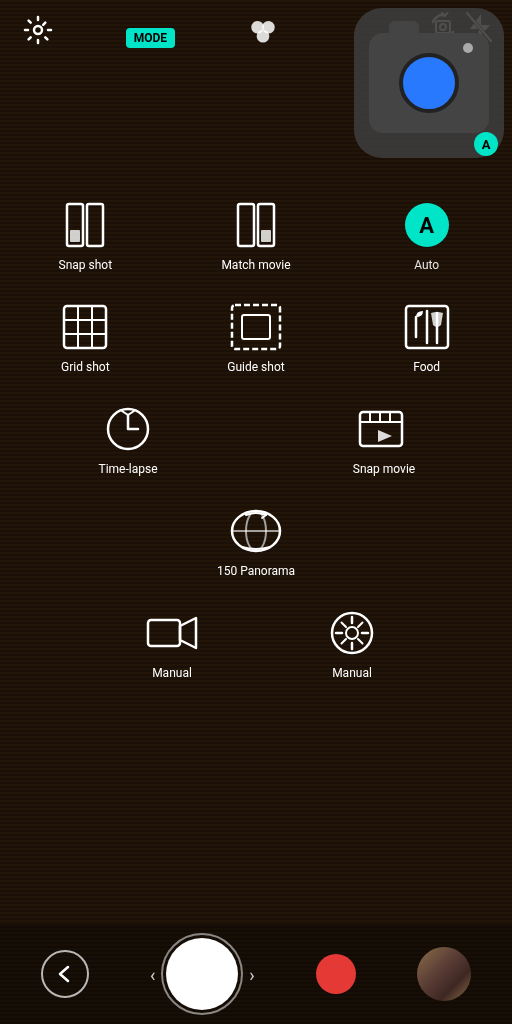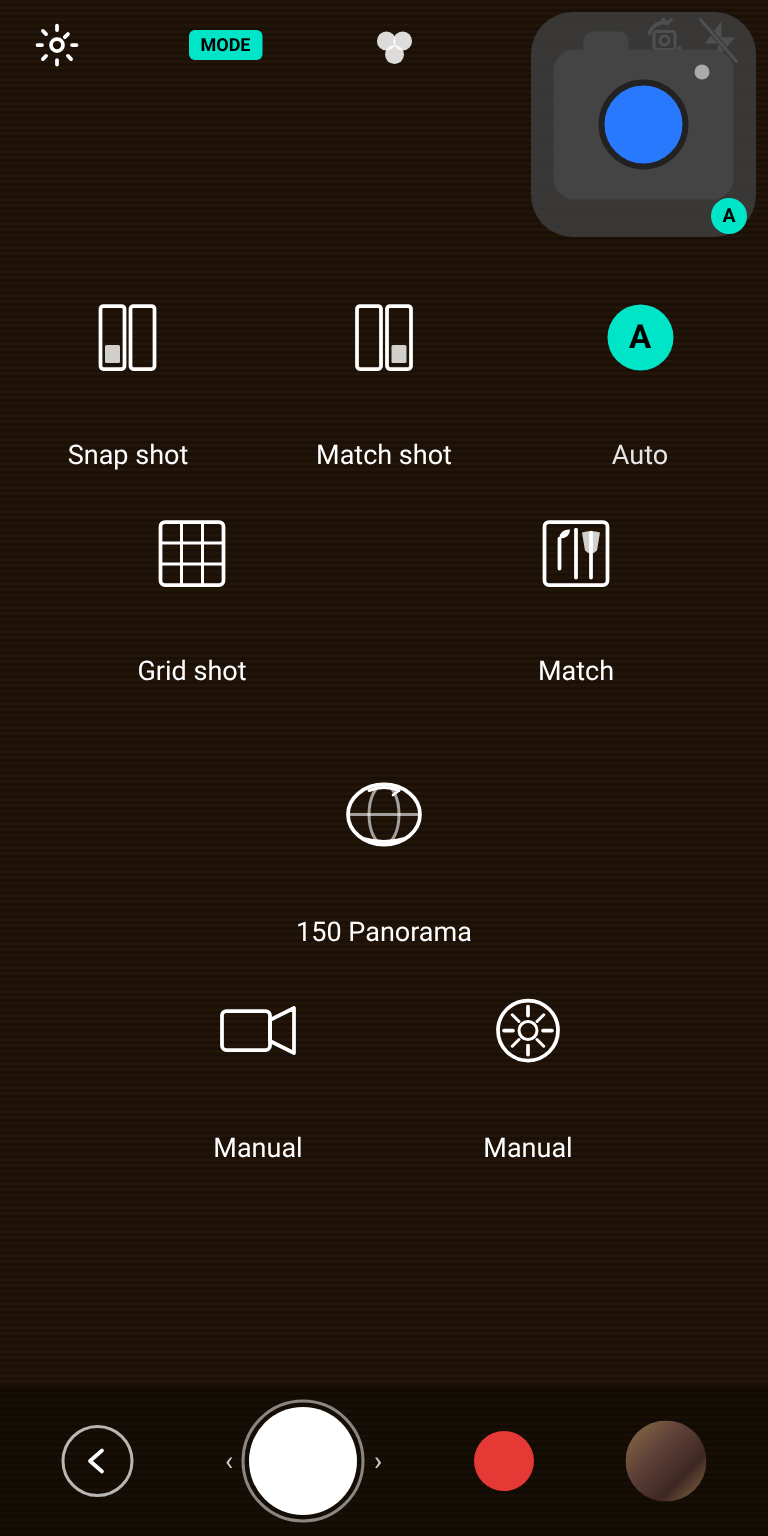--- a/index.html
+++ b/index.html
@@ -16,21 +16,21 @@
       );
       font-family: 'Roboto', Arial, sans-serif;
       color: white;
       overflow: hidden;
       position: relative;
     }
 
     
     .top-bar {
       display: flex;
-      align-items: center;
+      align-items: flex-end;
       justify-content: space-between;
       padding: 12px 20px;
       position: relative;
     }
 
     .top-bar-icon {
       width: 36px;
       height: 36px;
       display: flex;
       align-items: center;
@@ -149,24 +149,23 @@
     .mode-icon {
       width: 60px;
       height: 50px;
       display: flex;
       align-items: center;
       justify-content: center;
       margin-bottom: 8px;
     }
 
     .mode-label {
-      font-size: 18px;
+      font-size: 12px;
       color: white;
       text-align: left;
-      margin-top: 35px;
     }
 
     .mode-label.active {
       color: #e5e5e5;
     }
 
     
     .bottom-bar {
       position: absolute;
       bottom: 0;
@@ -322,21 +321,21 @@
     </div>
 
     <div class="mode-item">
       <div class="mode-icon">
         <svg width="44" height="46" viewBox="0 0 44 46" fill="none">
           <rect x="4" y="2" width="16" height="42" rx="2" stroke="white" stroke-width="2.5"></rect>
           <rect x="24" y="2" width="16" height="42" rx="2" stroke="white" stroke-width="2.5"></rect>
           <rect x="27" y="28" width="10" height="12" rx="1" fill="white" opacity="0.8"></rect>
         </svg>
       </div>
-      <span class="mode-label">Match shot</span>
+      <span class="mode-label">Match movie</span>
     </div>
 
     <div class="mode-item">
       <div class="mode-icon" style="position:relative;">
         <div style="width:44px;height:44px;border-radius:50%;background:#00e5c8;display:flex;align-items:center;justify-content:center;">
           <span style="font-size:22px;font-weight:bold;color:#000;">A</span>
         </div>
       </div>
       <span class="mode-label active">Auto</span>
     </div>
@@ -349,39 +348,71 @@
           <rect x="3" y="3" width="42" height="42" rx="3" stroke="white" stroke-width="2.5"></rect>
           <line x1="17" y1="3" x2="17" y2="45" stroke="white" stroke-width="2"></line>
           <line x1="31" y1="3" x2="31" y2="45" stroke="white" stroke-width="2"></line>
           <line x1="3" y1="17" x2="45" y2="17" stroke="white" stroke-width="2"></line>
           <line x1="3" y1="31" x2="45" y2="31" stroke="white" stroke-width="2"></line>
         </svg>
       </div>
       <span class="mode-label">Grid shot</span>
     </div>
 
+    <div class="mode-item">
+      <div class="mode-icon">
+        <svg width="52" height="48" viewBox="0 0 52 48" fill="none">
+          <rect x="2" y="2" width="48" height="44" rx="3" stroke="white" stroke-width="2.5" stroke-dasharray="6 3"></rect>
+          <rect x="12" y="12" width="28" height="24" rx="2" stroke="white" stroke-width="2"></rect>
+        </svg>
+      </div>
+      <span class="mode-label">Guide shot</span>
+    </div>
 
     <div class="mode-item">
       <div class="mode-icon">
         <svg width="48" height="48" viewBox="0 0 48 48" fill="none">
           <rect x="3" y="3" width="42" height="42" rx="3" stroke="white" stroke-width="2.5"></rect>
           <line x1="13" y1="14" x2="13" y2="34" stroke="white" stroke-width="2.5" stroke-linecap="round"></line>
           <path d="M13 14 Q13 8 20 8 Q20 14 13 14" fill="white"></path>
           <line x1="24" y1="8" x2="24" y2="40" stroke="white" stroke-width="2.5" stroke-linecap="round"></line>
           <line x1="34" y1="10" x2="34" y2="40" stroke="white" stroke-width="2.5" stroke-linecap="round"></line>
           <path d="M28 10 Q34 8 40 10 L38 22 Q34 26 30 22 Z" fill="white" opacity="0.8"></path>
         </svg>
       </div>
-      <span class="mode-label">Match</span>
+      <span class="mode-label">Food</span>
     </div>
   </div>
 
   <div class="modes-row">
 
-
+    <div class="mode-item">
+      <div class="mode-icon">
+        <svg width="48" height="48" viewBox="0 0 48 48" fill="none">
+          <circle cx="24" cy="24" r="20" stroke="white" stroke-width="2.5"></circle>
+          <path d="M24 10 L24 24 L34 24" stroke="white" stroke-width="2.5" stroke-linecap="round" stroke-linejoin="round"></path>
+          <path d="M18 6 L24 10 L30 6" stroke="white" stroke-width="2" stroke-linecap="round" stroke-linejoin="round" fill="none"></path>
+        </svg>
+      </div>
+      <span class="mode-label">Time-lapse</span>
+    </div>
+
+    <div class="mode-item">
+      <div class="mode-icon">
+        <svg width="52" height="42" viewBox="0 0 52 42" fill="none">
+          <rect x="2" y="4" width="42" height="34" rx="3" stroke="white" stroke-width="2.5"></rect>
+          <line x1="2" y1="14" x2="44" y2="14" stroke="white" stroke-width="2"></line>
+          <line x1="12" y1="4" x2="12" y2="14" stroke="white" stroke-width="2"></line>
+          <line x1="22" y1="4" x2="22" y2="14" stroke="white" stroke-width="2"></line>
+          <line x1="32" y1="4" x2="32" y2="14" stroke="white" stroke-width="2"></line>
+          <polygon points="20,22 20,34 34,28" fill="white" opacity="0.85"></polygon>
+        </svg>
+      </div>
+      <span class="mode-label">Snap movie</span>
+    </div>
   </div>
 
   <div class="modes-row">
 
     <div class="mode-item">
       <div class="mode-icon">
         <svg width="56" height="48" viewBox="0 0 56 48" fill="none">
           <ellipse cx="28" cy="24" rx="24" ry="20" stroke="white" stroke-width="2.5"></ellipse>
           <ellipse cx="28" cy="24" rx="10" ry="20" stroke="white" stroke-width="2" opacity="0.6"></ellipse>
           <line x1="4" y1="24" x2="52" y2="24" stroke="white" stroke-width="2" opacity="0.6"></line>

